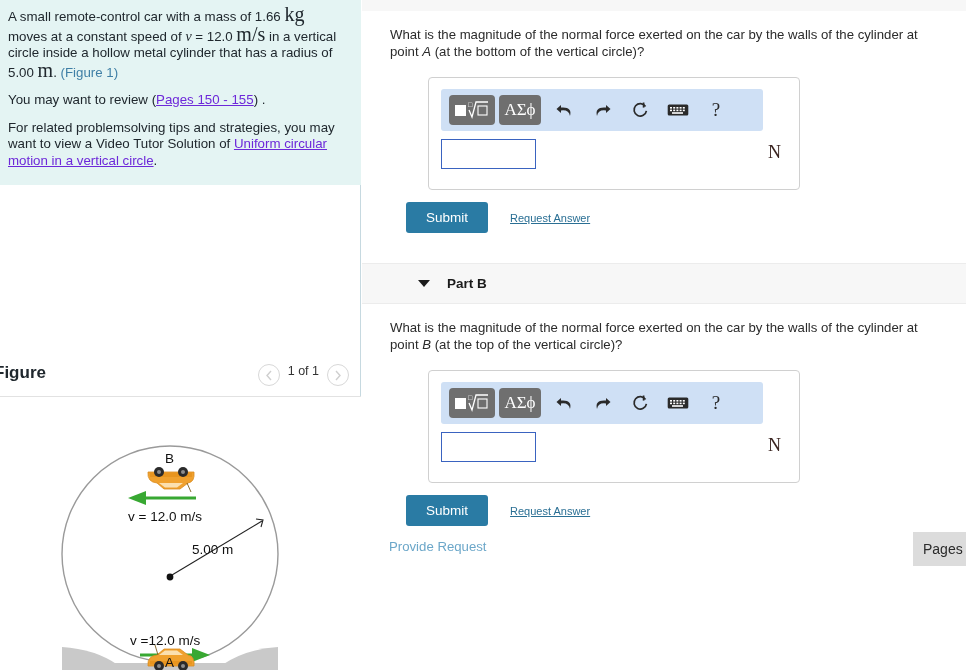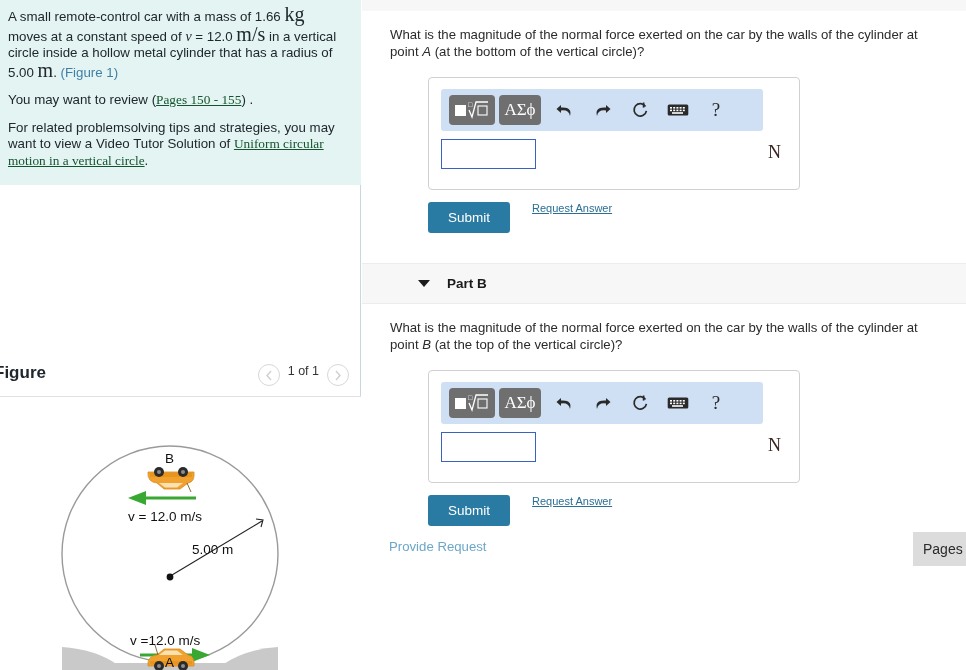--- a/index.html
+++ b/index.html
@@ -28,21 +28,21 @@
   #problem-statement p {
     margin: 0 0 11px 0;
     font-size: 13.3px;
     line-height: 16.5px;
     color: #20282e;
   }
   #problem-statement p:last-child { margin-bottom: 2px; }
   .mathvar { font-family: "Liberation Serif", serif; font-style: italic; font-size: 14px; }
   .mathunit { font-family: "Liberation Serif", serif; font-style: normal; font-size: 20px; }
   .inline-link {
-    color: #14532d; text-decoration: underline; cursor: pointer; font-family: Liberation Serif, serif;
+    color: #6d28d9; text-decoration: underline; cursor: pointer;
   }
   .fig-ref { color: #3f7fa6; }
 
   
   #figure-section {
     position: absolute; left: 0; top: 355px; width: 361px; height: 315px;
   }
   #figure-header {
     position: relative; height: 42px;
     border-bottom: 1px solid #e2e2e2;
@@ -146,22 +146,22 @@
     outline: none;
     font-size: 13px;
     padding: 2px 4px;
   }
   .unit-label {
     position: absolute; right: 18px; top: 64px;
     font-family: "Liberation Serif", serif; font-size: 18px; color: #3a2420;
   }
 
   .action-row {
-    margin: 12px 0 0 66px;
-    display: flex; gap: 22px;
+    margin: 12px 0 0 44px;
+    display: flex; align-items: center; gap: 22px;
   }
   .submit-btn {
     background: #2a7ba4; color: #fff;
     border: none; border-radius: 3px;
     padding: 8px 20px;
     font-size: 13.5px; font-family: "Liberation Sans", sans-serif;
     cursor: pointer;
   }
   .request-answer {
     color: #2a6f94; font-size: 11px; text-decoration: underline; cursor: pointer;

